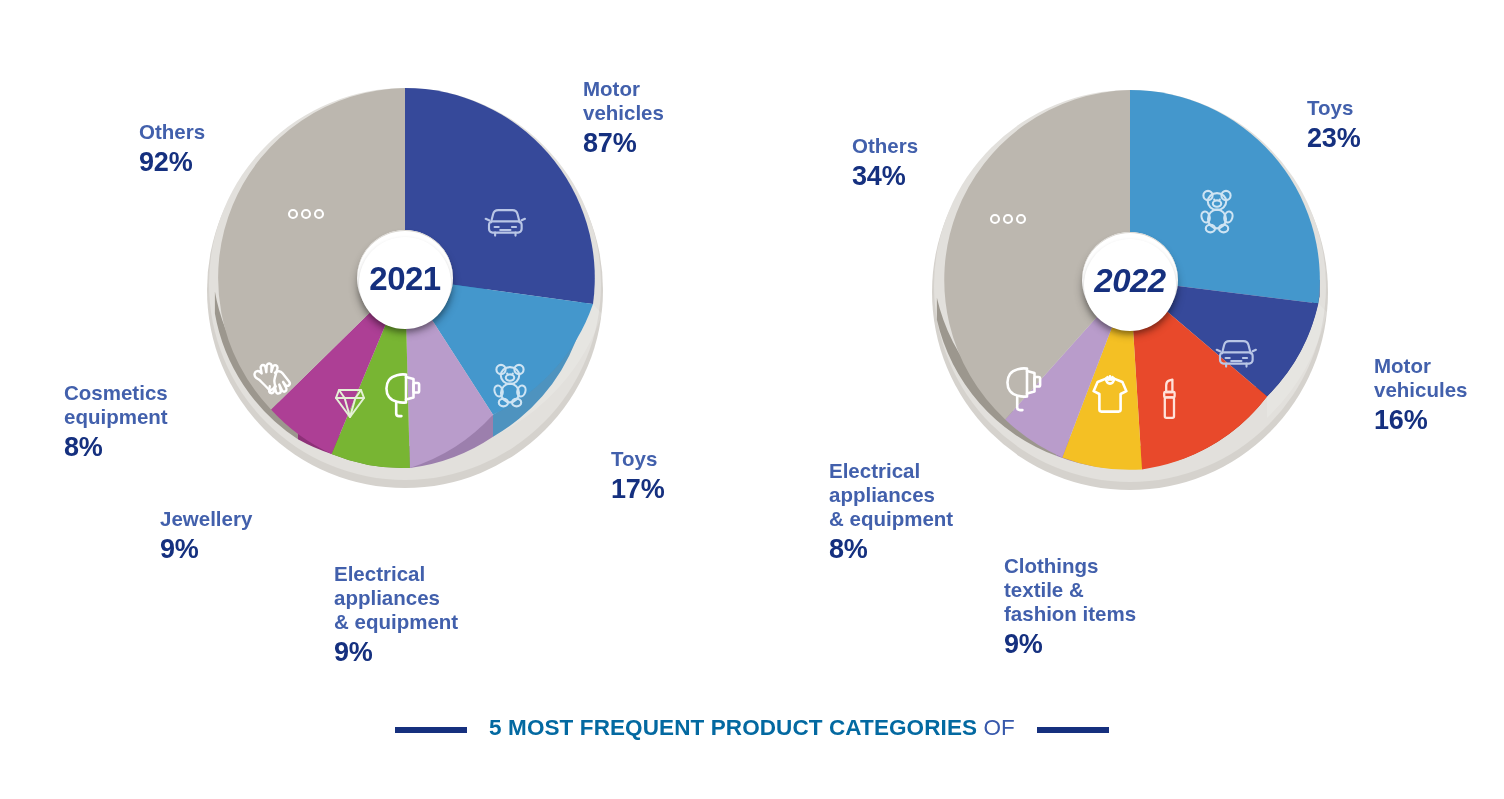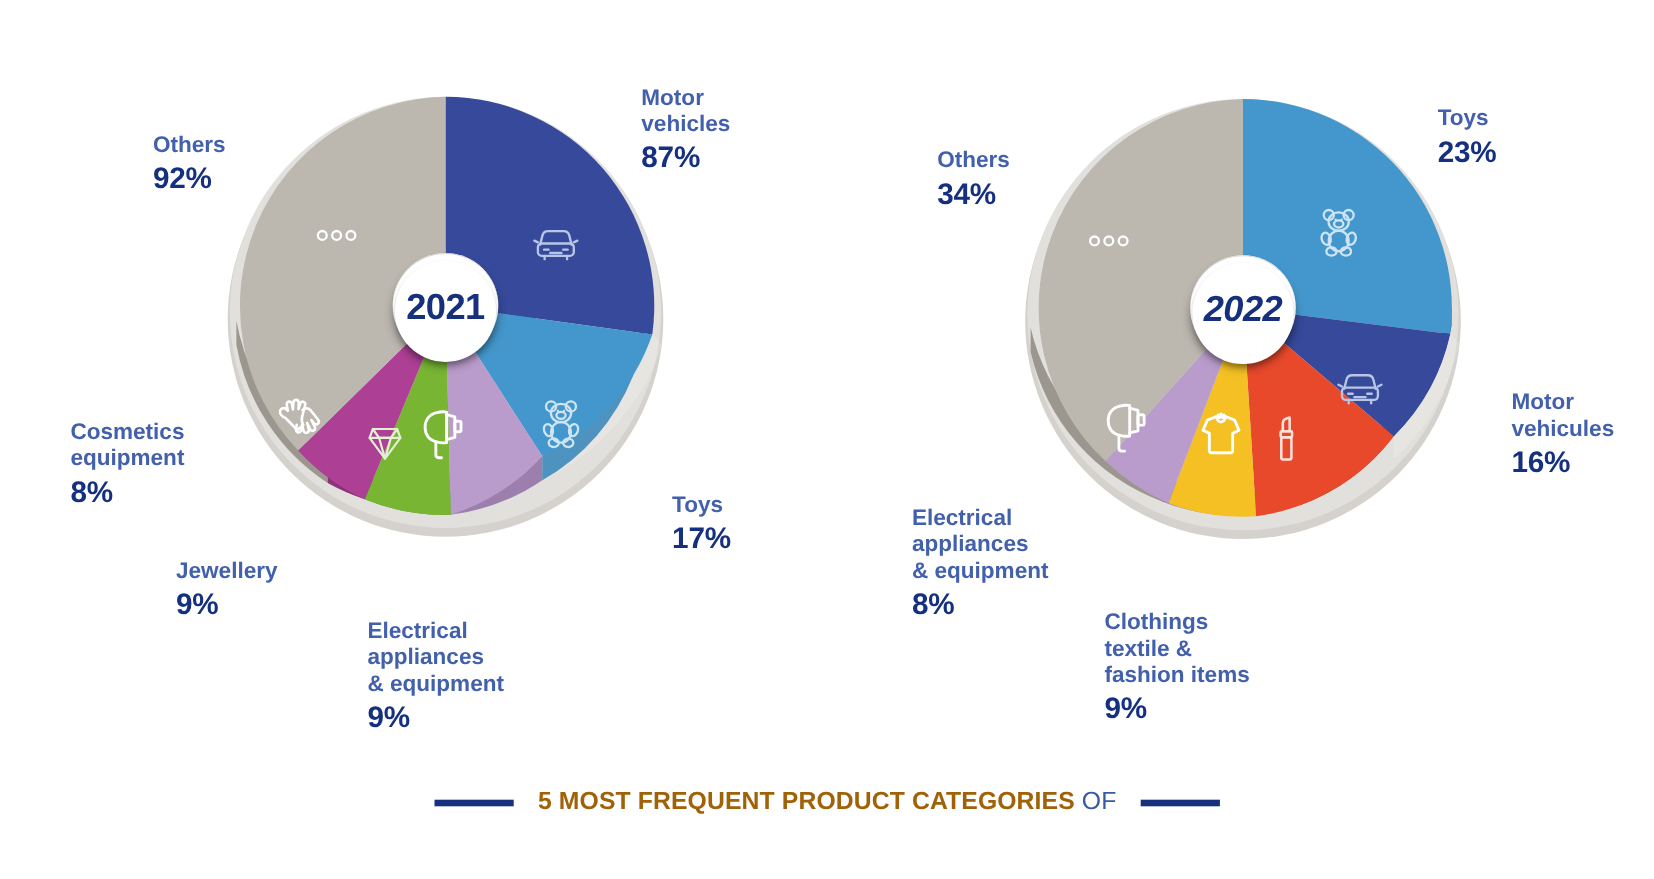--- a/index.html
+++ b/index.html
@@ -133,21 +133,21 @@
     flex: 0 0 auto;
     margin-top: 4px;
   }
   .cap-text {
     text-align: center;
     color: #3758ab;
     font-size: 22.5px;
     line-height: 1.42;
     letter-spacing: 0.1px;
   }
-  .cap-text .strong { font-weight: bold; color: #a16207; }
+  .cap-text .strong { font-weight: bold; color: #0369a1; }
   .cap-line { display: block; }
 
   
   .slice-icon { pointer-events: none; }
 </style>
 </head>
 <body>
 
 <div class="stage">
 

